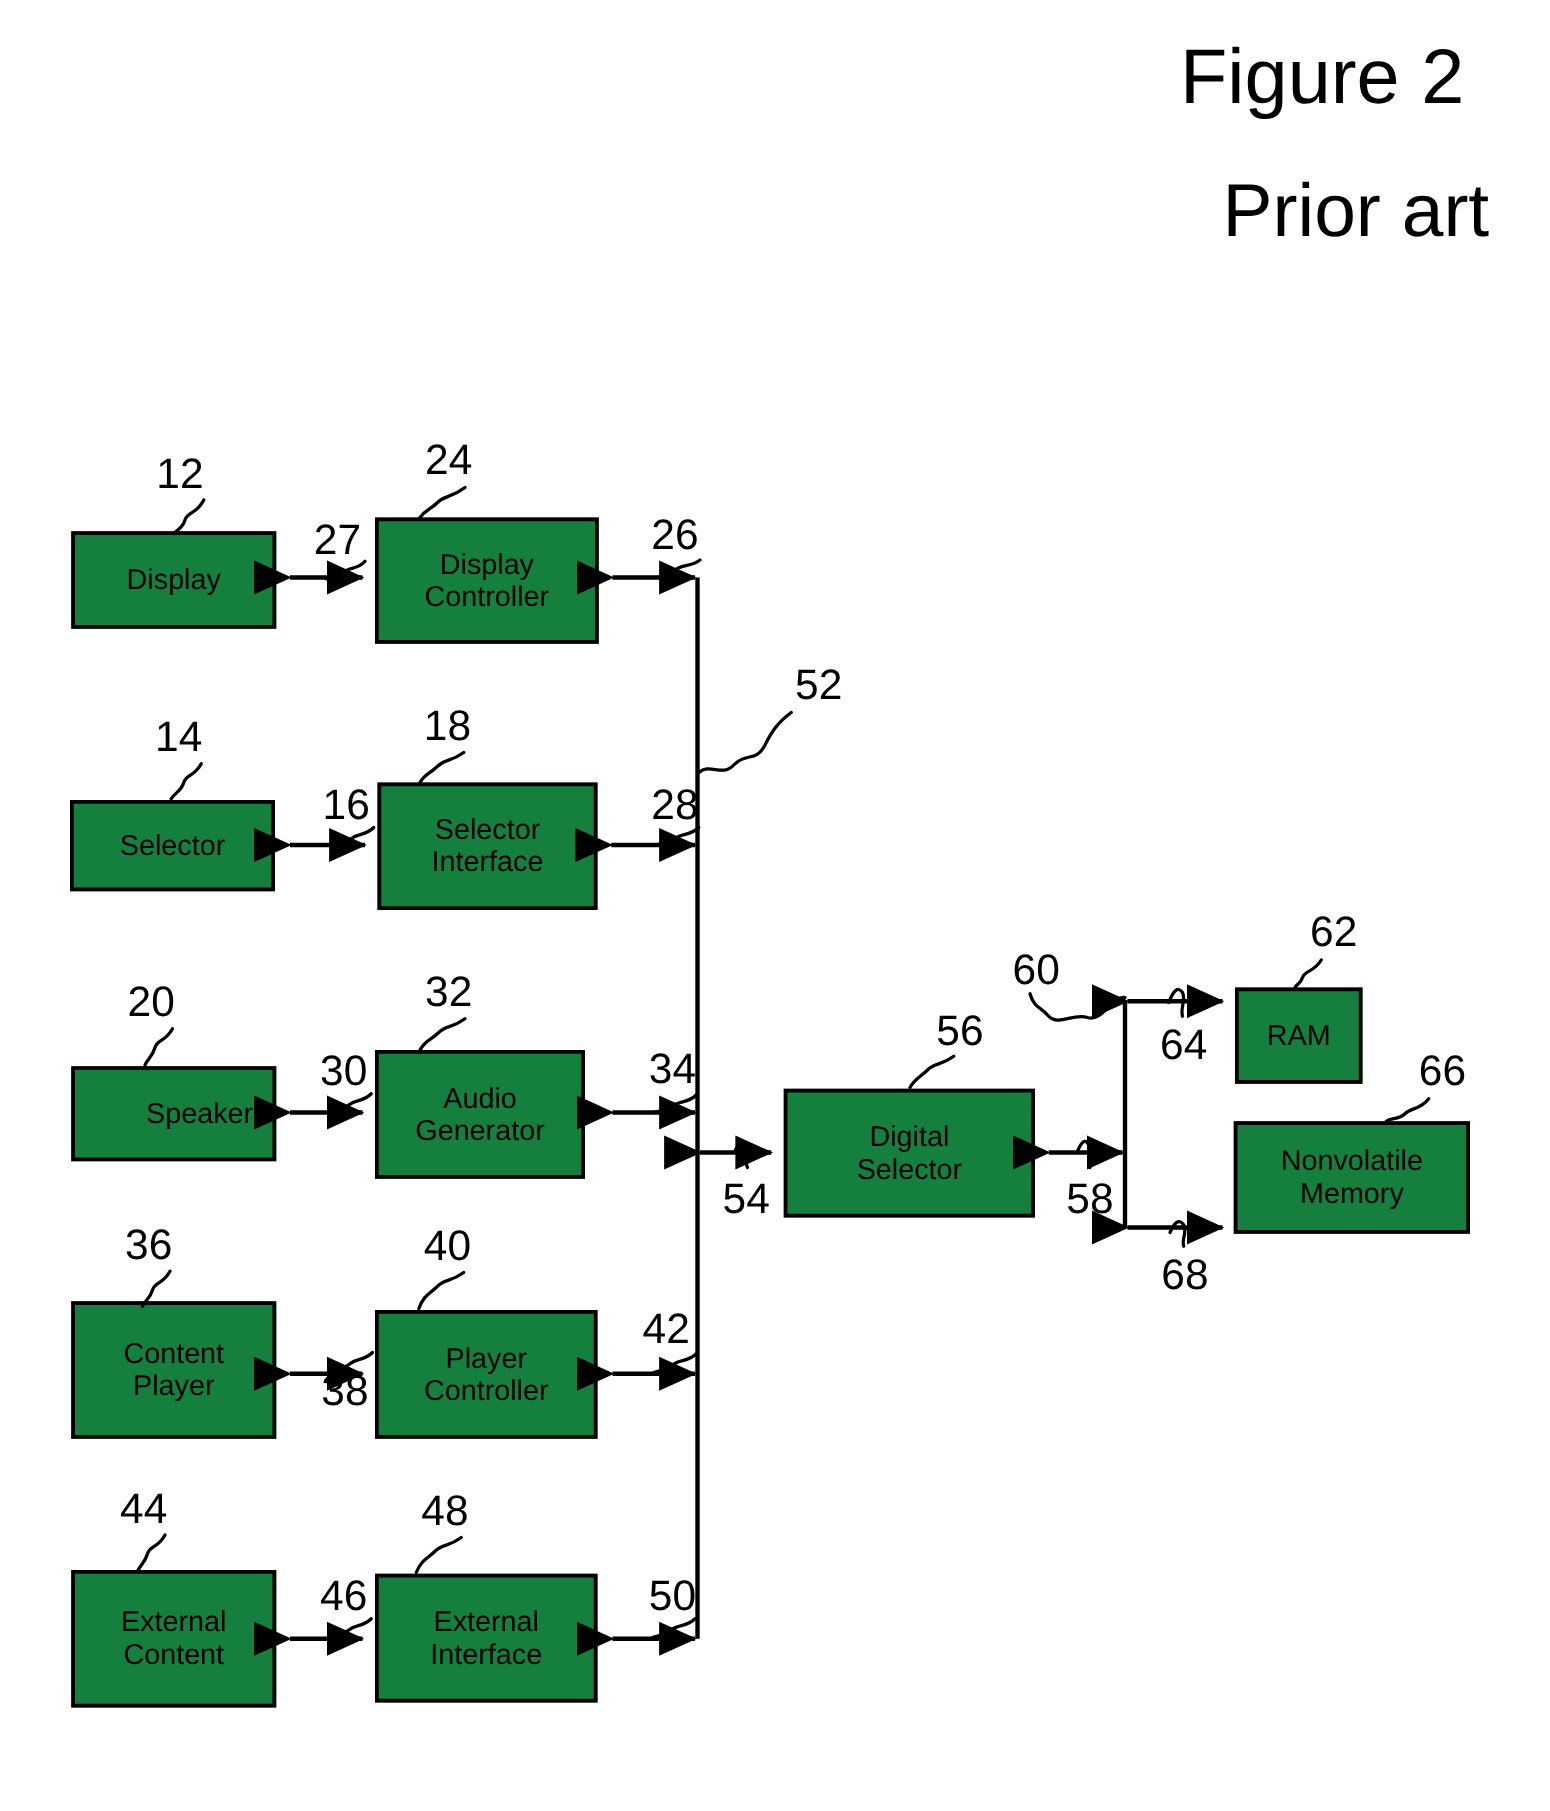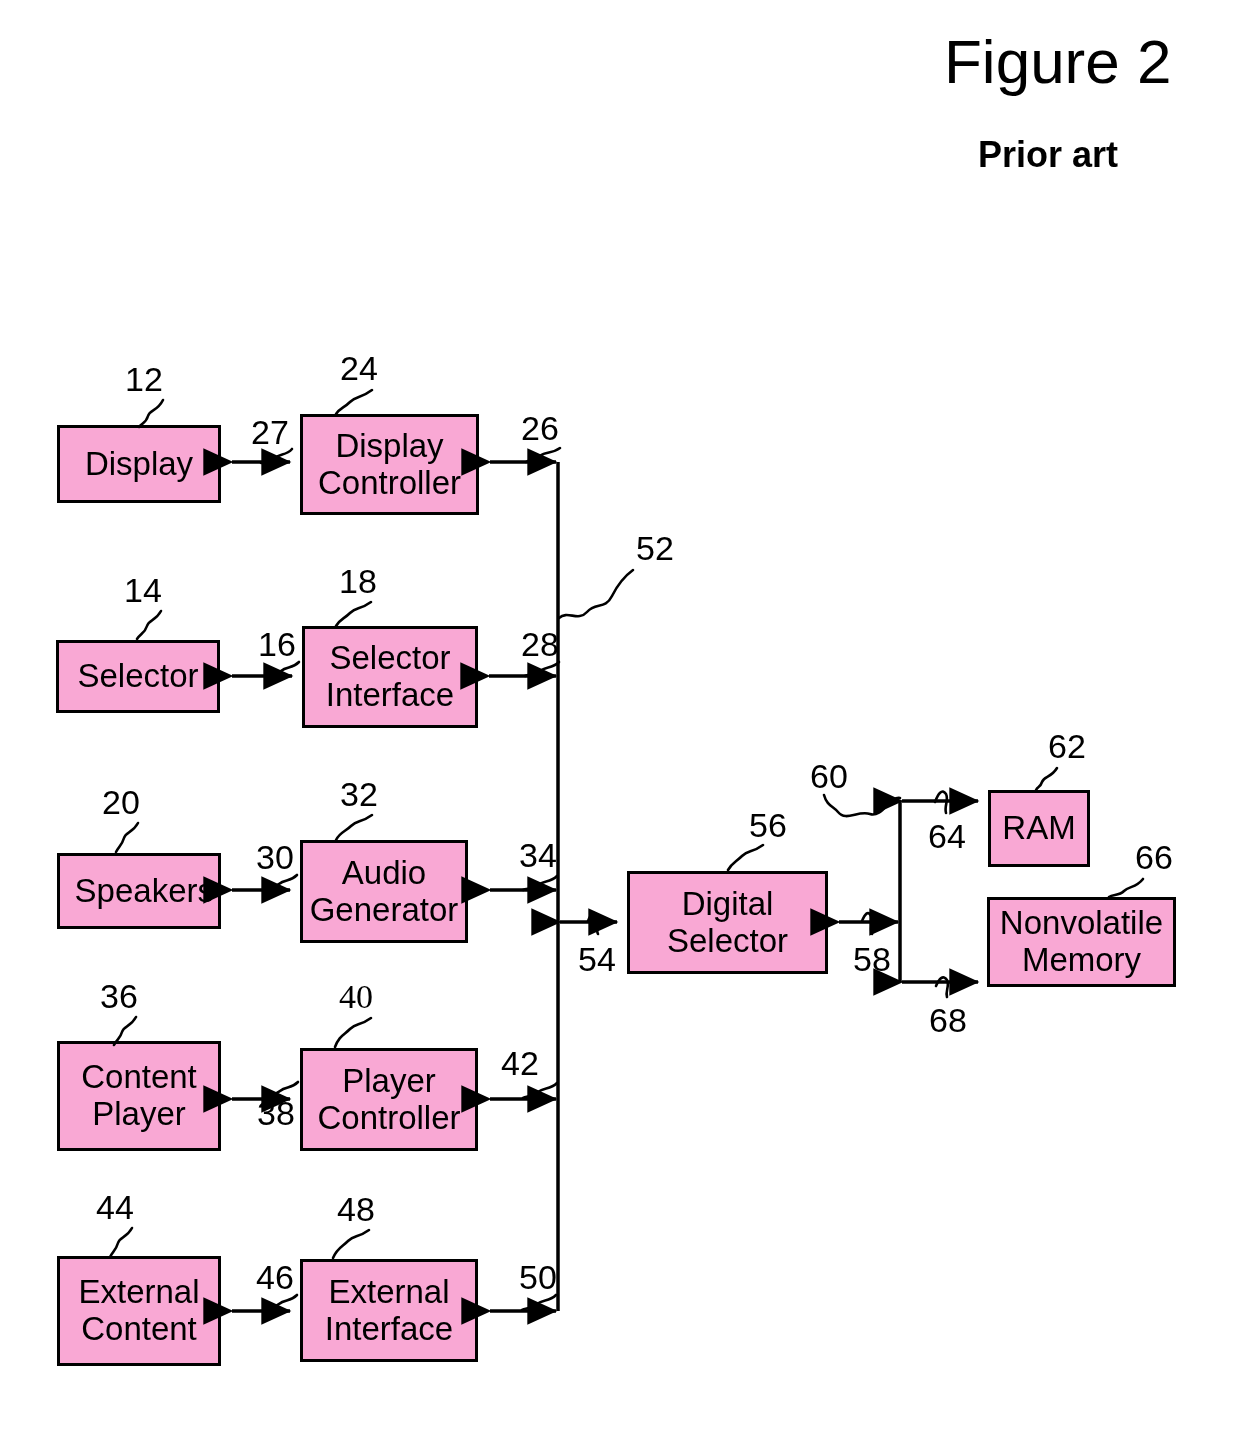--- a/index.html
+++ b/index.html
@@ -23,37 +23,37 @@
   
   .fig-title {
     position: absolute;
     font-size: 62px;
     font-weight: normal;
     letter-spacing: 0px;
     white-space: nowrap;
   }
   .fig-subtitle {
     position: absolute;
-    font-size: 36px;
-    font-weight: bold;
+    font-size: 60px;
+    font-weight: normal;
     white-space: nowrap;
   }
 
   
   .block {
     position: absolute;
     box-sizing: border-box;
     border: 3px solid #000000;
-    background: #f9a8d4;
+    background: #15803d;
     display: flex;
     align-items: center;
     justify-content: center;
     text-align: center;
     line-height: 1.12;
-    font-size: 33px;
+    font-size: 23px;
     padding: 0 4px;
   }
   .block span { display: block; }
 
   
   .ref {
     position: absolute;
     font-size: 34px;
     white-space: nowrap;
   }
@@ -165,23 +165,23 @@
   <div class="ref" style="left:258px; top:625px;">16</div>
   <div class="ref" style="left:521px; top:625px;">28</div>
   <div class="ref" style="left:636px; top:529px;">52</div>
 
   <div class="ref" style="left:102px; top:783px;">20</div>
   <div class="ref" style="left:340px; top:775px;">32</div>
   <div class="ref" style="left:256px; top:838px;">30</div>
   <div class="ref" style="left:519px; top:836px;">34</div>
 
   <div class="ref" style="left:100px; top:977px;">36</div>
-  <div class="ref" style="left:339px; top:978px;font-family:Liberation Serif, serif;">40</div>
+  <div class="ref" style="left:339px; top:978px;">40</div>
   <div class="ref" style="left:257px; top:1094px;">38</div>
-  <div class="ref" style="left:501px; top:1044px;">42</div>
+  <div class="ref" style="left:514px; top:1044px;">42</div>
 
   <div class="ref" style="left:96px; top:1188px;">44</div>
   <div class="ref" style="left:337px; top:1190px;">48</div>
   <div class="ref" style="left:256px; top:1258px;">46</div>
   <div class="ref" style="left:519px; top:1258px;">50</div>
 
   <div class="ref" style="left:749px; top:806px;">56</div>
   <div class="ref" style="left:578px; top:940px;">54</div>
   <div class="ref" style="left:853px; top:940px;">58</div>
   <div class="ref" style="left:810px; top:757px;">60</div>

